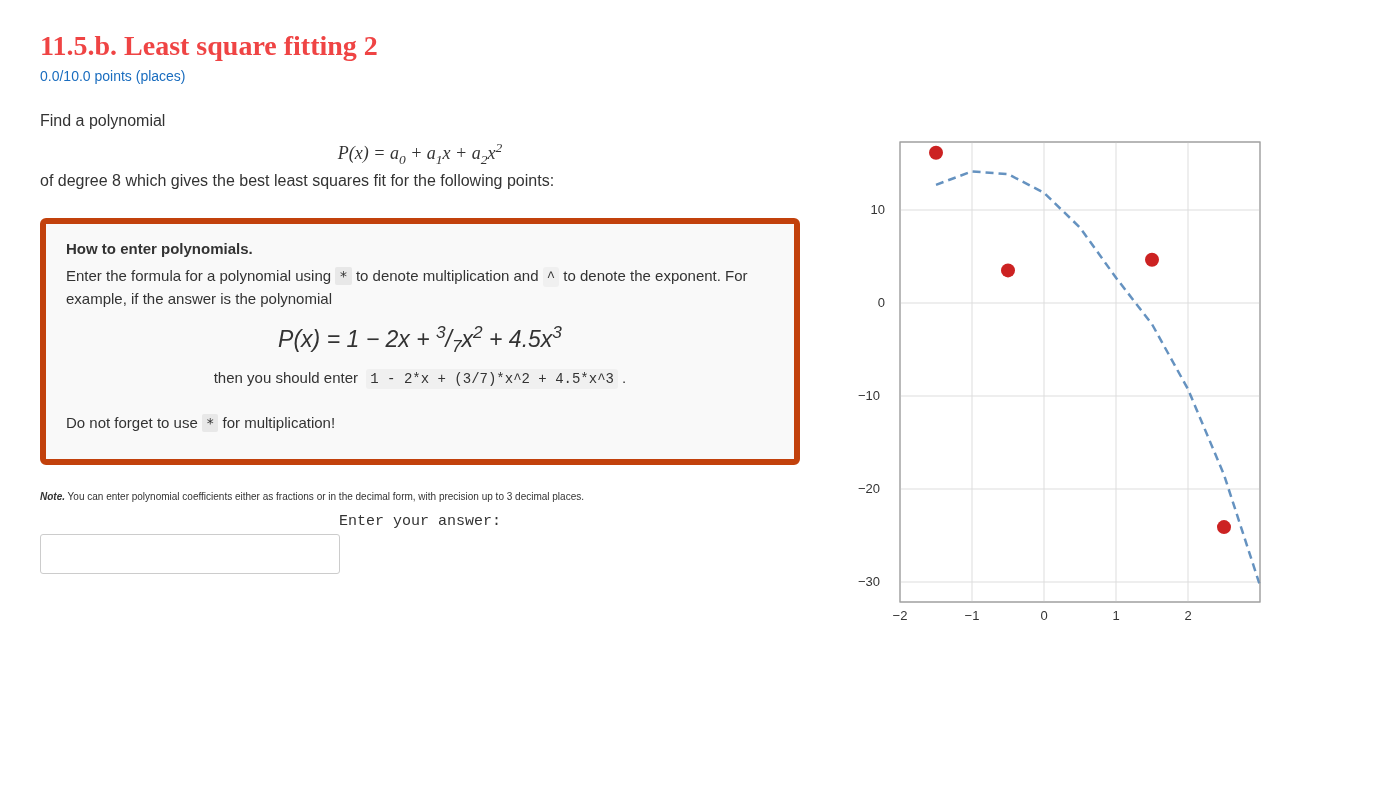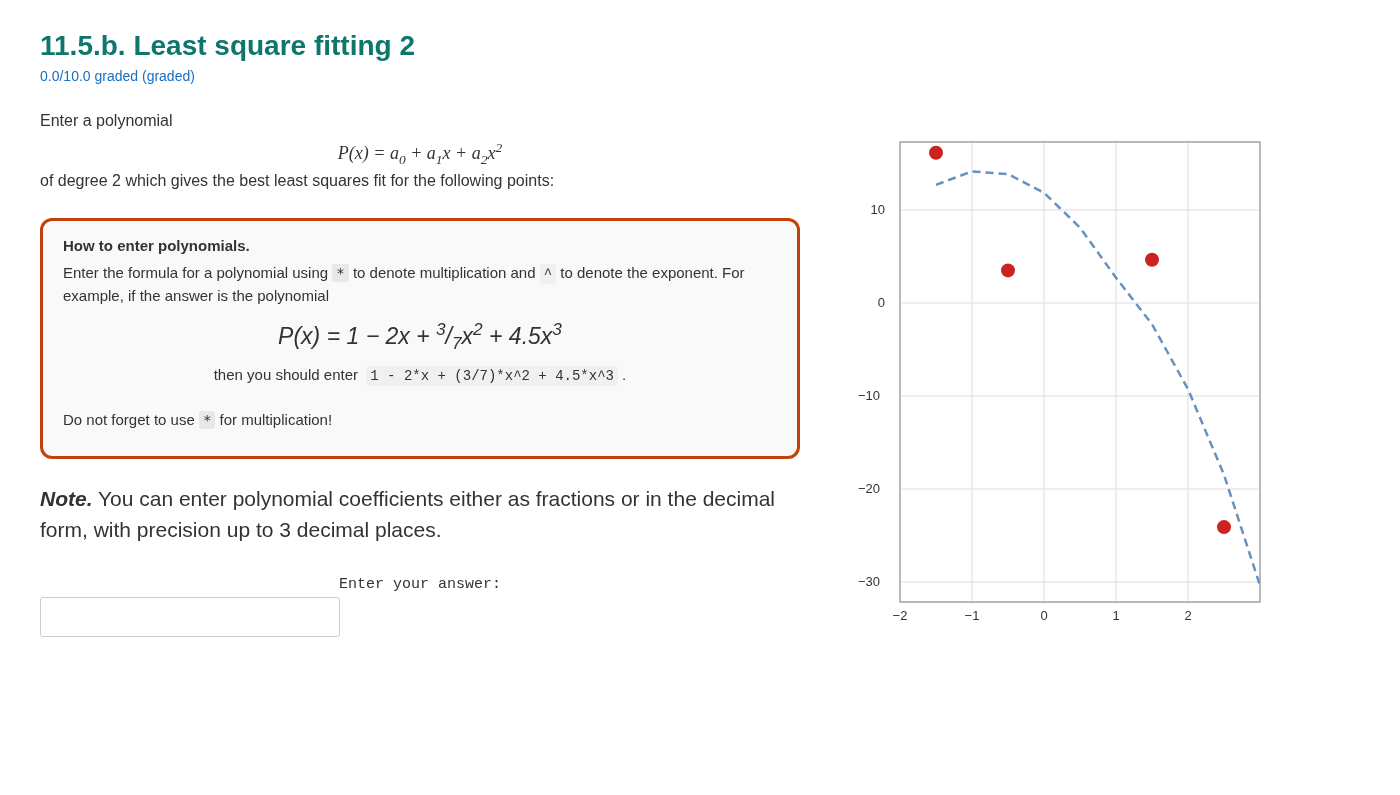--- a/index.html
+++ b/index.html
@@ -8,23 +8,23 @@
       font-size: 16px;
       color: #333;
       background: #fff;
       padding: 30px 40px;
       width: 1400px;
       min-height: 795px;
     }
     .page-title {
       font-size: 28px;
       font-weight: bold;
-      color: #0f766e;
+      color: #ef4444;
       margin-bottom: 6px;
-      font-family: Liberation Sans, sans-serif;
+      font-family: Liberation Serif, serif;
     }
     .score-line {
       color: #1a6dbf;
       font-size: 14px;
       font-family: Arial, sans-serif;
       margin-bottom: 28px;
     }
     .main-layout {
       display: flex;
       gap: 40px;
@@ -43,22 +43,22 @@
     }
     .formula-block {
       text-align: center;
       margin: 4px 0;
       font-size: 18px;
     }
     .formula-block .math {
       font-style: italic;
     }
     .hint-box {
-      border: 3px solid #c2410c;
-      border-radius: 12px;
+      border: 6px solid #c2410c;
+      border-radius: 6px;
       padding: 16px 20px;
       background: #f9f9f9;
       font-family: Arial, sans-serif;
       font-size: 15px;
       margin-bottom: 24px;
     }
     .hint-box .hint-title {
       font-weight: bold;
       margin-bottom: 8px;
     }
@@ -78,22 +78,22 @@
     }
     .code-inline {
       font-family: 'Courier New', monospace;
       background: #f0f0f0;
       padding: 2px 4px;
       border-radius: 3px;
       font-size: 14px;
     }
     .note-block {
       font-family: Arial, sans-serif;
-      font-size: 21px;
-      margin-bottom: 30px;
+      font-size: 10px;
+      margin-bottom: 9px;
       line-height: 1.5;
     }
     .note-block strong {
       font-style: italic;
     }
     .answer-label {
       font-family: Liberation Mono, monospace;
       font-size: 15px;
       margin-bottom: 4px;
       text-align: center;
@@ -124,34 +124,34 @@
       background: #e8e8e8;
       padding: 1px 4px;
       border-radius: 2px;
       font-family: monospace;
     }
   </style>
 </head>
 <body>
 
 <h1 class="page-title">11.5.b. Least square fitting 2</h1>
-<div class="score-line">0.0/10.0 graded (graded)</div>
+<div class="score-line">0.0/10.0 points (places)</div>
 
 <div class="main-layout">
   <div class="left-panel">
-    <p class="intro-text">Enter a polynomial</p>
+    <p class="intro-text">Find a polynomial</p>
 
     
     <div class="formula-block">
       <span class="math">
         <i>P</i>(<i>x</i>) = <i>a</i><sub>0</sub> + <i>a</i><sub>1</sub><i>x</i> + <i>a</i><sub>2</sub><i>x</i><sup>2</sup>
       </span>
     </div>
 
-    <p class="intro-text">of degree 2 which gives the best least squares fit for the following points:</p>
+    <p class="intro-text">of degree 8 which gives the best least squares fit for the following points:</p>
 
 
     <br>
 
     
     <div class="hint-box">
       <div class="hint-title">How to enter polynomials.</div>
       <div class="hint-para">
         Enter the formula for a polynomial using <span class="code-inline asterisk-highlight">*</span> to denote multiplication and <span class="code-inline">^</span> to
         denote the exponent. For example, if the answer is the polynomial

